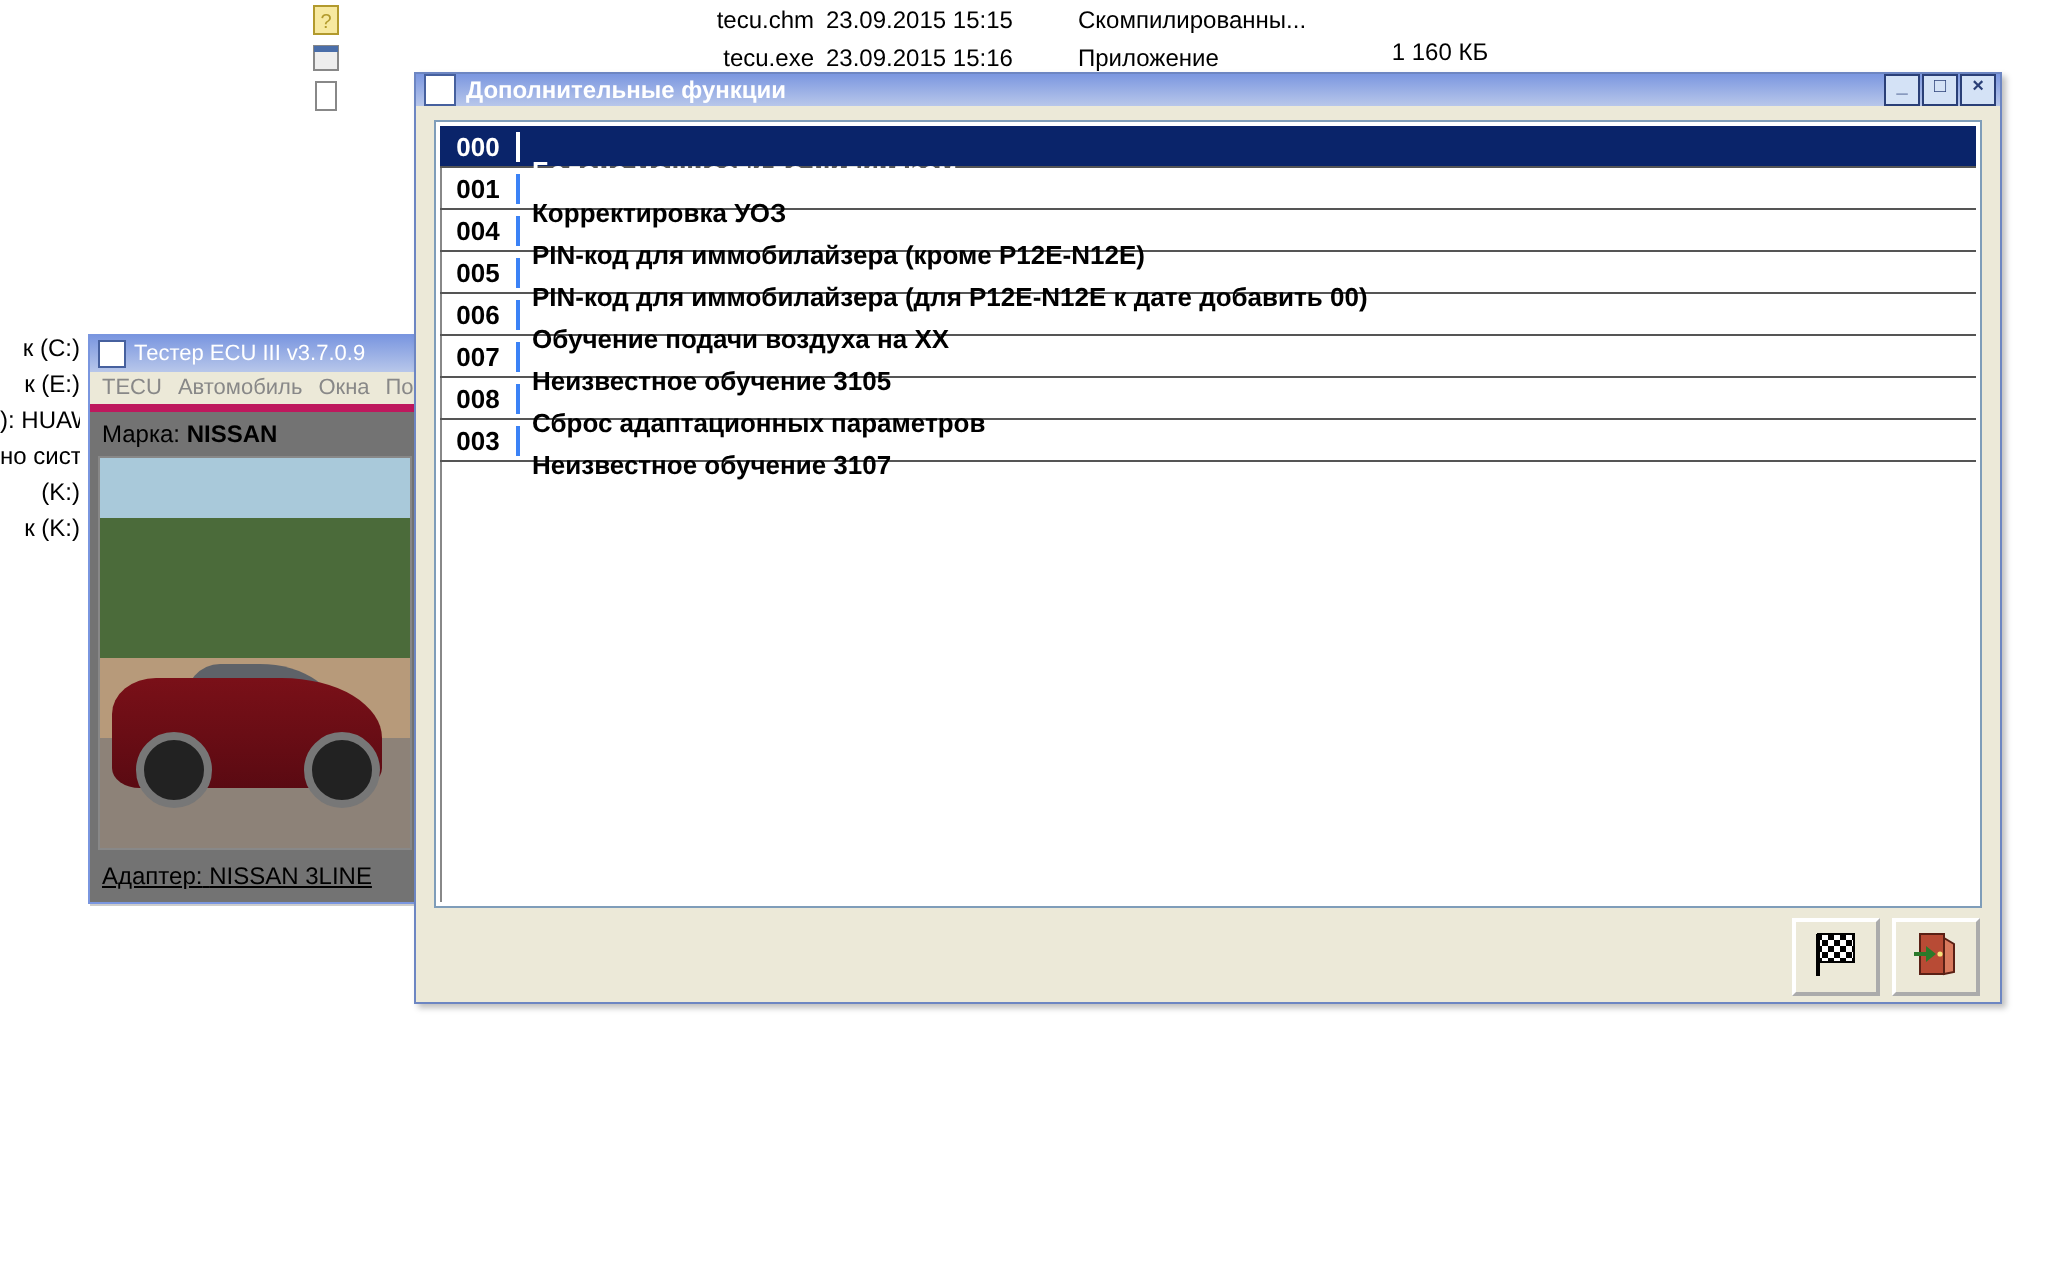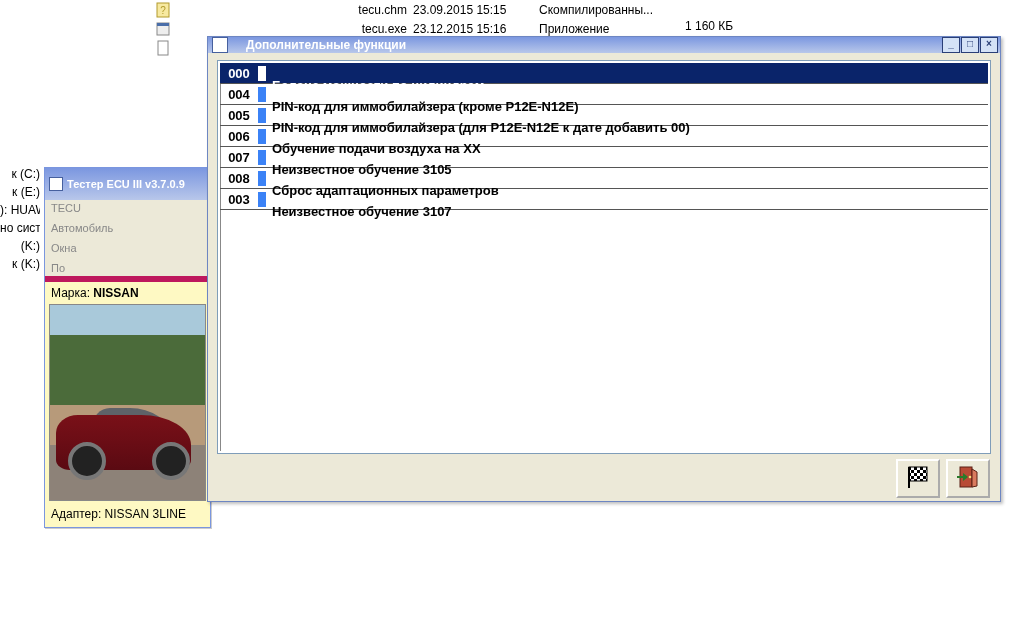--- a/index.html
+++ b/index.html
@@ -30,21 +30,21 @@
     padding: 1px 0;
   }
   .bg-files .icon {
     width: 16px; height: 16px;
     display: inline-flex;
     align-items: center; justify-content: center;
   }
   .bg-files .name { width: 230px; white-space: nowrap; overflow: hidden; text-align: right; }
   .bg-files .date { width: 120px; white-space: nowrap; }
   .bg-files .type { width: 140px; white-space: nowrap; overflow: hidden; text-overflow: ellipsis; }
-  .bg-files .size { width: 70px; text-align: left; white-space: nowrap; margin-top: 32px; }
+  .bg-files .size { width: 70px; text-align: center; white-space: nowrap; margin-top: 32px; }
 
   
   .left-tree {
     position: absolute;
     left: 0; top: 165px;
     width: 40px;
     font-size: 12px;
     line-height: 18px;
     text-align: right;
     white-space: nowrap;
@@ -54,49 +54,48 @@
   
   .tester-window {
     position: absolute;
     left: 44px; top: 167px;
     width: 165px;
     border: 1px solid #7a96df;
     background: #ece9d8;
     box-shadow: 1px 1px 0 rgba(0,0,0,0.2);
   }
   .tester-window .titlebar {
-    height: 32px;
+    height: 18px;
     background: linear-gradient(#7b97e0, #b8c7ea);
     color: #fff;
     font-size: 11px;
     display: flex;
     align-items: center;
     gap: 4px;
     padding: 0 4px;
-    font-weight: bold;
+    font-weight: normal;
     white-space: nowrap;
   }
   .tester-window .titlebar .tb-icon {
     width: 12px; height: 12px;
     background: #fff;
     border: 1px solid #46609e;
   }
   .tester-window .menubar {
     display: flex;
     gap: 8px;
     padding: 2px 6px;
     font-size: 11px;
     color: #888;
     background: #ece9d8;
-    border-bottom: 6px solid #be185d;
-    flex-direction: column;
+    border-bottom: 4px solid #be185d;
   }
   .tester-window .body {
     padding: 2px 4px 4px 4px;
-    background: #fef9c3;
+    background: #737373;
   }
   .tester-window .marka {
     font-size: 12px;
     padding: 2px 2px 4px 2px;
   }
   .tester-window .marka b { font-weight: bold; }
   .tester-window .car-image {
     width: 155px; height: 195px;
     margin: 0 auto;
     border: 1px solid #888;
@@ -119,20 +118,21 @@
     background:#5e6268;
     border-radius: 18px 40px 4px 4px / 20px 28px 4px 4px;
   }
   .car-image .wheel { position:absolute; bottom:20px; width:30px; height:30px; background:#222; border-radius:50%; border:4px solid #777; }
   .car-image .wheel.front { left:18px; }
   .car-image .wheel.rear  { left:102px; }
   .tester-window .adapter {
     font-size: 12px;
     padding: 6px 2px 2px 2px;
     white-space: nowrap;
+    text-decoration: underline;
   }
 
   
   .dialog {
     position: absolute;
     left: 207px; top: 36px;
     width: 792px;
     height: 464px;
     border: 1px solid #6d86c2;
     background: #ece9d8;
@@ -141,21 +141,21 @@
     flex-direction: column;
   }
   .dialog .titlebar {
     height: 20px;
     background: linear-gradient(#7b97e0, #b8c7ea);
     color: #fff;
     font-size: 12px;
     display: flex;
     align-items: center;
     padding: 0 2px 0 4px;
-    gap: 18px;
+    gap: 5px;
     font-weight: bold;
   }
   .dialog .titlebar .tb-icon {
     width: 14px; height: 14px;
     background: #fff;
     border: 1px solid #46609e;
   }
   .dialog .titlebar .title-text { flex: 1; white-space: nowrap; }
   .dialog .titlebar .win-controls { display:flex; gap:1px; }
   .dialog .titlebar .win-btn {
@@ -185,21 +185,21 @@
     display: flex;
     height: 20px;
     font-size: 13px;
     font-weight: bold;
     border-bottom: 1px solid #555;
     align-items: center;
   }
   .dialog .listbox .row .num {
     width: 34px;
     text-align: center;
-    border-right: 8px solid #3b82f6;
+    border-right: 2px solid #3b82f6;
     padding: 0 2px;
   }
   .dialog .listbox .row .label {
     flex: 1;
     padding: 0 6px;
     white-space: nowrap;
     margin-top: 24px;
   }
   .dialog .listbox .row.selected {
     background: #0a246a;
@@ -240,21 +240,21 @@
     <span class="size">1 160 КБ</span>
   </div>
   <div class="row">
     <span class="icon">
       <svg viewBox="0 0 16 16">
           <rect x="2" y="2" width="12" height="12" fill="#eee" stroke="#888"></rect>
           <rect x="2" y="2" width="12" height="3" fill="#4a6ea9"></rect>
         </svg>
     </span>
     <span class="name">tecu.exe</span>
-    <span class="date">23.12.2015 15:16</span>
+    <span class="date">23.09.2015 15:16</span>
     <span class="type">Приложение</span>
     <span class="size">1 428 КБ</span>
   </div>
   <div class="row">
     <span class="icon">
       <svg viewBox="0 0 16 16">
           <rect x="3" y="1" width="10" height="14" fill="#fff" stroke="#888"></rect>
         </svg>
     </span>
     <span class="name">tecu.se</span>
@@ -313,20 +313,24 @@
       <span class="win-btn">_</span>
       <span class="win-btn">□</span>
       <span class="win-btn">×</span>
     </span>
   </div>
   <div class="content">
     <div class="listbox" id="listbox">
         <div class="row selected">
           <span class="num">000</span>
           <span class="label">Баланс мощности по цилиндрам</span>
+        </div>
+        <div class="row">
+          <span class="num">001</span>
+          <span class="label">Корректировка УОЗ</span>
         </div>
         <div class="row">
           <span class="num">004</span>
           <span class="label">PIN-код для иммобилайзера (кроме P12E-N12E)</span>
         </div>
         <div class="row">
           <span class="num">005</span>
           <span class="label">PIN-код для иммобилайзера (для P12E-N12E к дате добавить 00)</span>
         </div>
         <div class="row">

